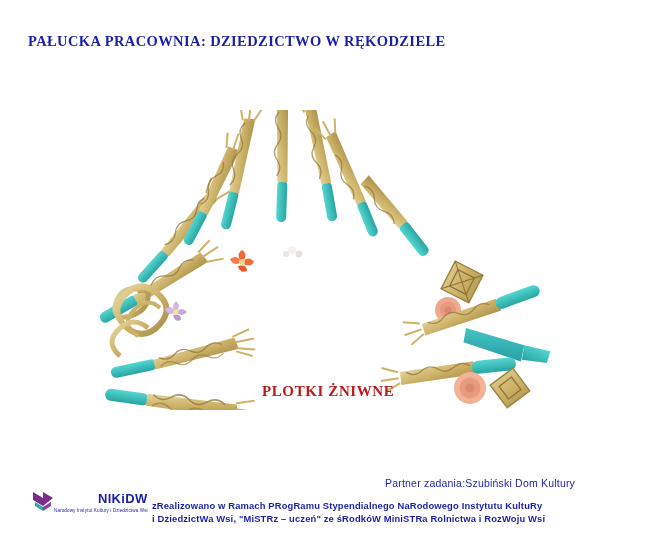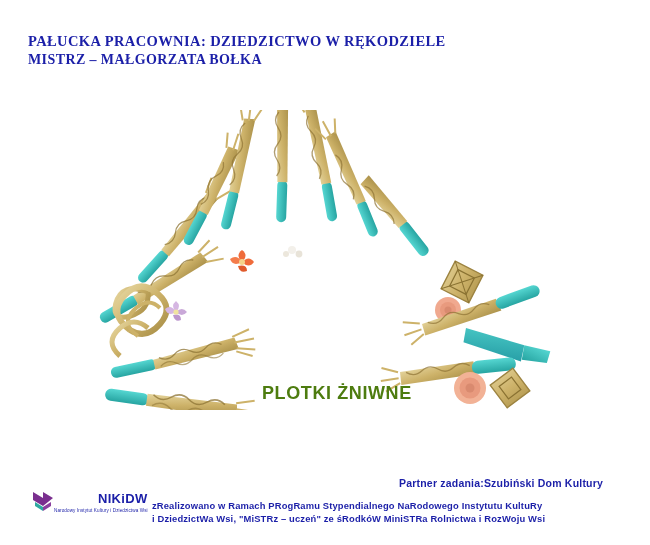--- a/index.html
+++ b/index.html
@@ -36,24 +36,24 @@
   .header-line2, .header-line3 {
     font-size: 14px;
     text-transform: uppercase;
   }
 
   
   .caption {
     position: absolute;
     left: 262px;
     top: 383px;
-    color: #4d7c0f;
-    font-family: Liberation Sans, sans-serif;
+    color: #b91c1c;
+    font-family: Liberation Serif, serif;
     font-weight: bold;
-    font-size: 18px;
+    font-size: 15px;
     letter-spacing: 0.6px;
     text-transform: uppercase;
   }
 
   
   .artwork {
     position: absolute;
     left: 70px;
     top: 110px;
     width: 520px;
@@ -64,25 +64,25 @@
   
   .footer {
     position: absolute;
     left: 0;
     top: 455px;
     width: 650px;
     height: 90px;
   }
   .partner-line {
     position: absolute;
-    left: 399px;
+    left: 385px;
     top: 22px;
     color: #1b1fa8;
     font-family: "Liberation Sans", sans-serif;
-    font-weight: bold;
+    font-weight: normal;
     font-size: 10.5px;
     letter-spacing: 0.2px;
   }
   .szdk-logo {
     position: absolute;
     left: 338px;
     top: 8px;
     width: 44px;
     height: 34px;
   }
@@ -128,21 +128,20 @@
     letter-spacing: 0.15px;
   }
 </style>
 </head>
 <body>
 
 <div id="page">
 
   <div class="header-block">
     <div class="header-line1">Pałucka Pracownia: Dziedzictwo w Rękodziele</div>
-    <div class="header-line2">Mistrz – Małgorzata Bołka</div>
   </div>
 
   <div class="artwork">
     <svg width="520" height="300" viewBox="0 0 520 300" xmlns="http://www.w3.org/2000/svg">
       <defs>
         <linearGradient id="strawG" x1="0" y1="0" x2="1" y2="1">
           <stop offset="0%" stop-color="#e8d9a4"></stop>
           <stop offset="50%" stop-color="#cdb269"></stop>
           <stop offset="100%" stop-color="#a68c45"></stop>
         </linearGradient>

